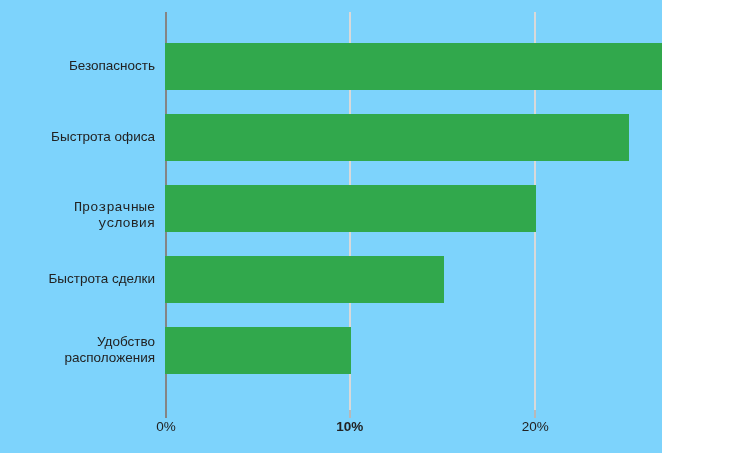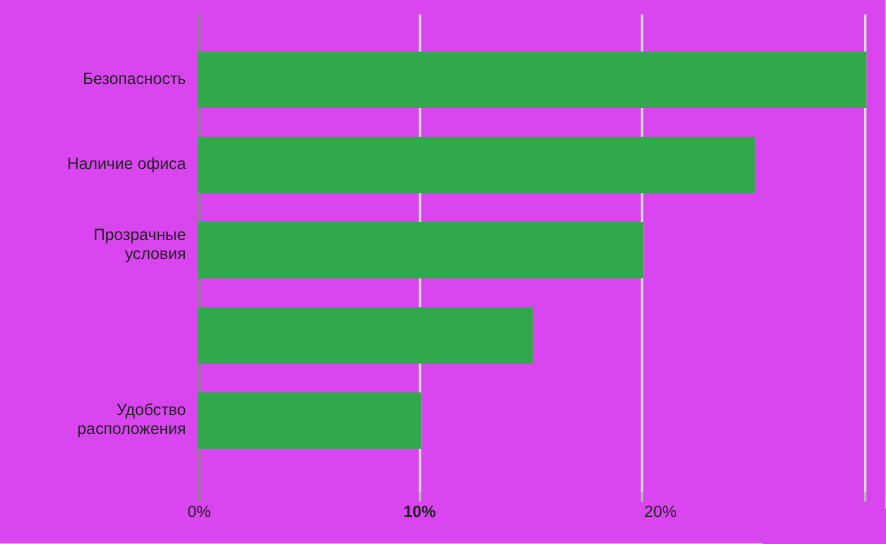--- a/index.html
+++ b/index.html
@@ -5,23 +5,23 @@
   html, body {
     margin: 0;
     padding: 0;
     background: #ffffff;
   }
   body {
     font-family: "Liberation Sans", sans-serif;
   }
   #chart-root {
     position: relative;
-    width: 738px;
+    width: 662px;
     height: 453px;
-    background: #d946ef;
+    background: #7dd3fc;
     overflow: hidden;
   }
 
   
   .plot-area {
     position: absolute;
     left: 165px;
     top: 12px;
     width: 557px;      
     height: 398px;     
@@ -133,32 +133,33 @@
     <div class="bar-row" style="top:244px; width:100%;">
       <div class="bar" style="width:278.5px;"></div>
     </div>
     <div class="bar-row" style="top:315px; width:100%;">
       <div class="bar" style="width:185.7px;"></div>
     </div>
   </div>
 
   <div class="cat-labels">
     <div class="cat-label" style="top:46px;">Безопасность</div>
-    <div class="cat-label" style="top:117px;">Наличие офиса</div>
-    <div class="cat-label" style="top:176px;">Прозрачные
+    <div class="cat-label" style="top:117px;">Быстрота офиса</div>
+    <div class="cat-label" style="top:188px;font-family:Liberation Mono, monospace;">Прозрачные
 условия</div>
+    <div class="cat-label" style="top:259px;">Быстрота сделки</div>
     <div class="cat-label" style="top:322px;">Удобство
 расположения</div>
   </div>
 
   <div class="tick-mark zero-mark" style="left:165px;"></div>
   <div class="tick-mark" style="left:348.7px;"></div>
   <div class="tick-mark" style="left:534.3px;"></div>
   <div class="tick-mark" style="left:720px;"></div>
 
   <div class="tick-labels">
     <div class="tick-label" style="left:166px;">0%</div>
     <div class="tick-label" style="left:349.7px;font-weight:bold;">10%</div>
-    <div class="tick-label" style="left:535.3px;margin-left:15px;">20%</div>
+    <div class="tick-label" style="left:535.3px;">20%</div>
     <div class="tick-label" style="left:760px;">30%</div>
   </div>
 
 </div>
 
 </body></html>

